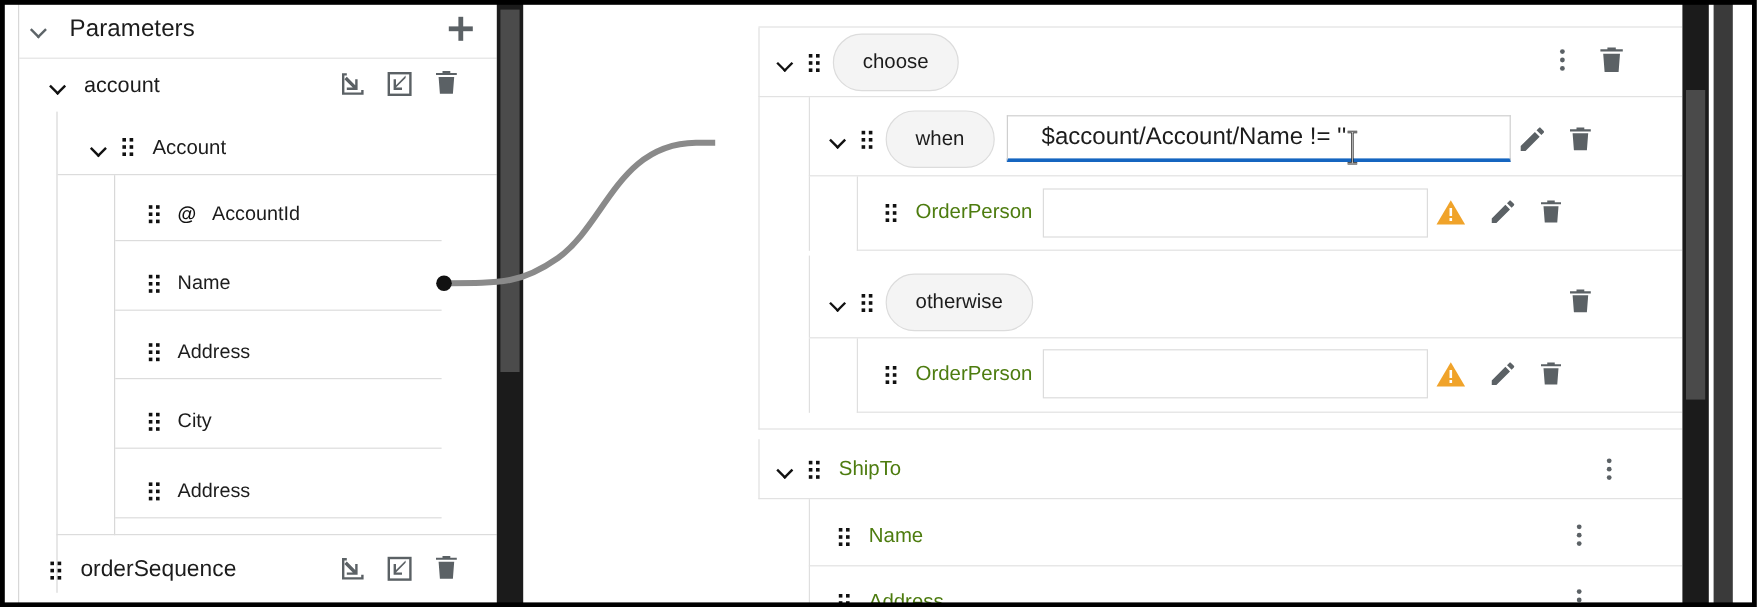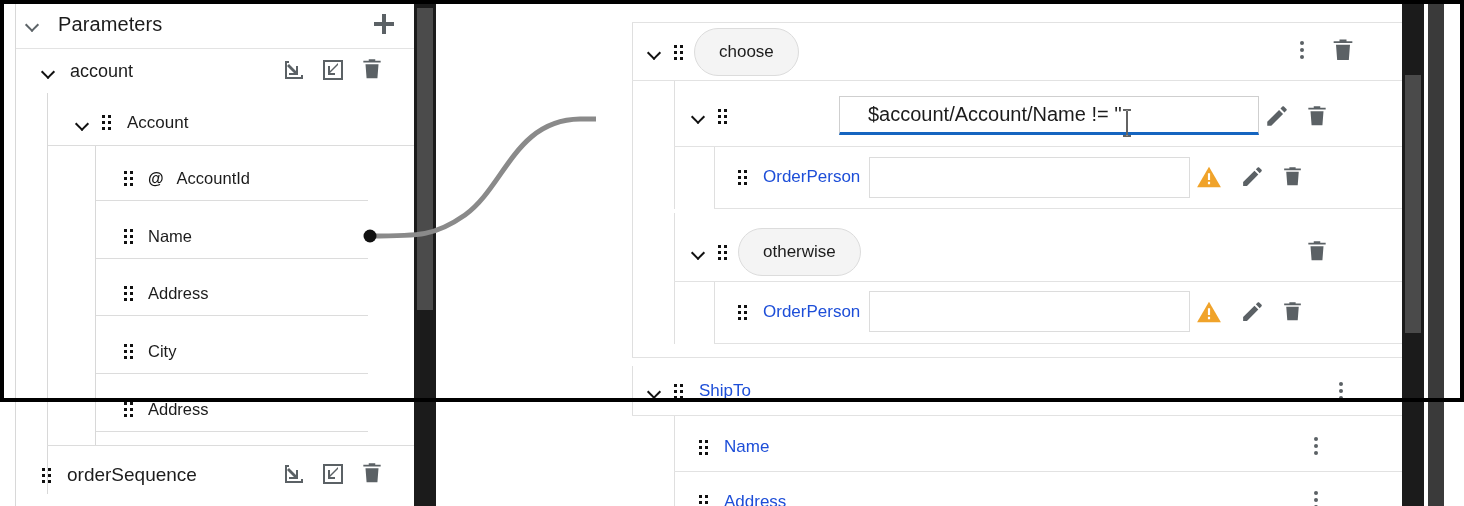--- a/index.html
+++ b/index.html
@@ -1,21 +1,21 @@
 <!DOCTYPE html>
 <html><head>
 <meta charset="utf-8">
 <style>
   html,body{margin:0;padding:0;}
   body{
     width:1464px;height:506px;overflow:hidden;background:#ffffff;
     font-family:"Liberation Sans","DejaVu Sans",sans-serif;
     -webkit-font-smoothing:antialiased;
   }
-  #root{position:relative;width:1464px;height:402px;background:#fff;}
+  #root{position:relative;width:1464px;height:506px;background:#fff;}
 
   
   .ico{display:inline-block;vertical-align:middle;line-height:0;}
   .ico svg{display:block;}
 
   
   .grip{width:11px;height:15px;display:inline-block;position:relative;flex:0 0 auto;}
   .grip i{position:absolute;width:3px;height:3px;background:#111;border-radius:0;}
   .grip i:nth-child(1){left:0;top:0}      .grip i:nth-child(2){left:6px;top:0}
   .grip i:nth-child(3){left:0;top:6px}    .grip i:nth-child(4){left:6px;top:6px}
@@ -85,21 +85,21 @@
 
   .txtfield{
     position:absolute;box-sizing:border-box;background:#fff;
     border:1px solid #cfcfcf;font-size:20px;color:#1c1c1c;
     display:flex;align-items:center;padding-left:12px;
   }
   .txtfield.focus{border:1px solid #cfcfcf;border-bottom:3px solid #1565c0;}
 
   .ibeam{position:absolute;width:14px;height:30px;}
 
-  .rlabel{font-size:17px;color:#1d4ed8;margin-left:14px;}
+  .rlabel{font-size:17px;color:#4d7c0f;margin-left:14px;}
 
   
   #rsb1{position:absolute;left:1402px;top:0;width:22px;height:506px;background:#1b1b1b;}
   #rsb1 .th{position:absolute;left:3px;top:75px;width:16px;height:258px;background:#4a4a4a;}
   #rsb2{position:absolute;left:1428px;top:0;width:16px;height:506px;background:#3a3a3a;}
 
   
   #frame{position:absolute;inset:0;border:4px solid #000;box-sizing:border-box;pointer-events:none;}
 </style>
 </head>
@@ -303,20 +303,21 @@
     <div class="rrow" style="left:94px;top:92px;height:48px;">
       <span class="chev"></span>
       <span class="grip" style="margin-left:12px;">
           <i></i>
           <i></i>
           <i></i>
           <i></i>
           <i></i>
           <i></i>
         </span>
+      <span class="pill" style="margin-left:9px;">when</span>
     </div>
     <div class="txtfield focus" style="left:243px;top:96px;width:420px;height:39px;padding-left:28px;">
       <span>$account/Account/Name != ''</span>
     </div>
     <svg class="ibeam" style="left:524px;top:108px;" viewBox="0 0 14 30">
       <path d="M3 2h8M3 28h8M7 2v26" stroke="#222" stroke-width="2" fill="none"></path>
       <path d="M3 2h8M3 28h8M7 2v26" stroke="#fff" stroke-width="0.6" fill="none"></path>
     </svg>
     <span class="ico" style="position:absolute;left:668px;top:103px;">
       <svg width="26" height="26" viewBox="0 0 24 24">

